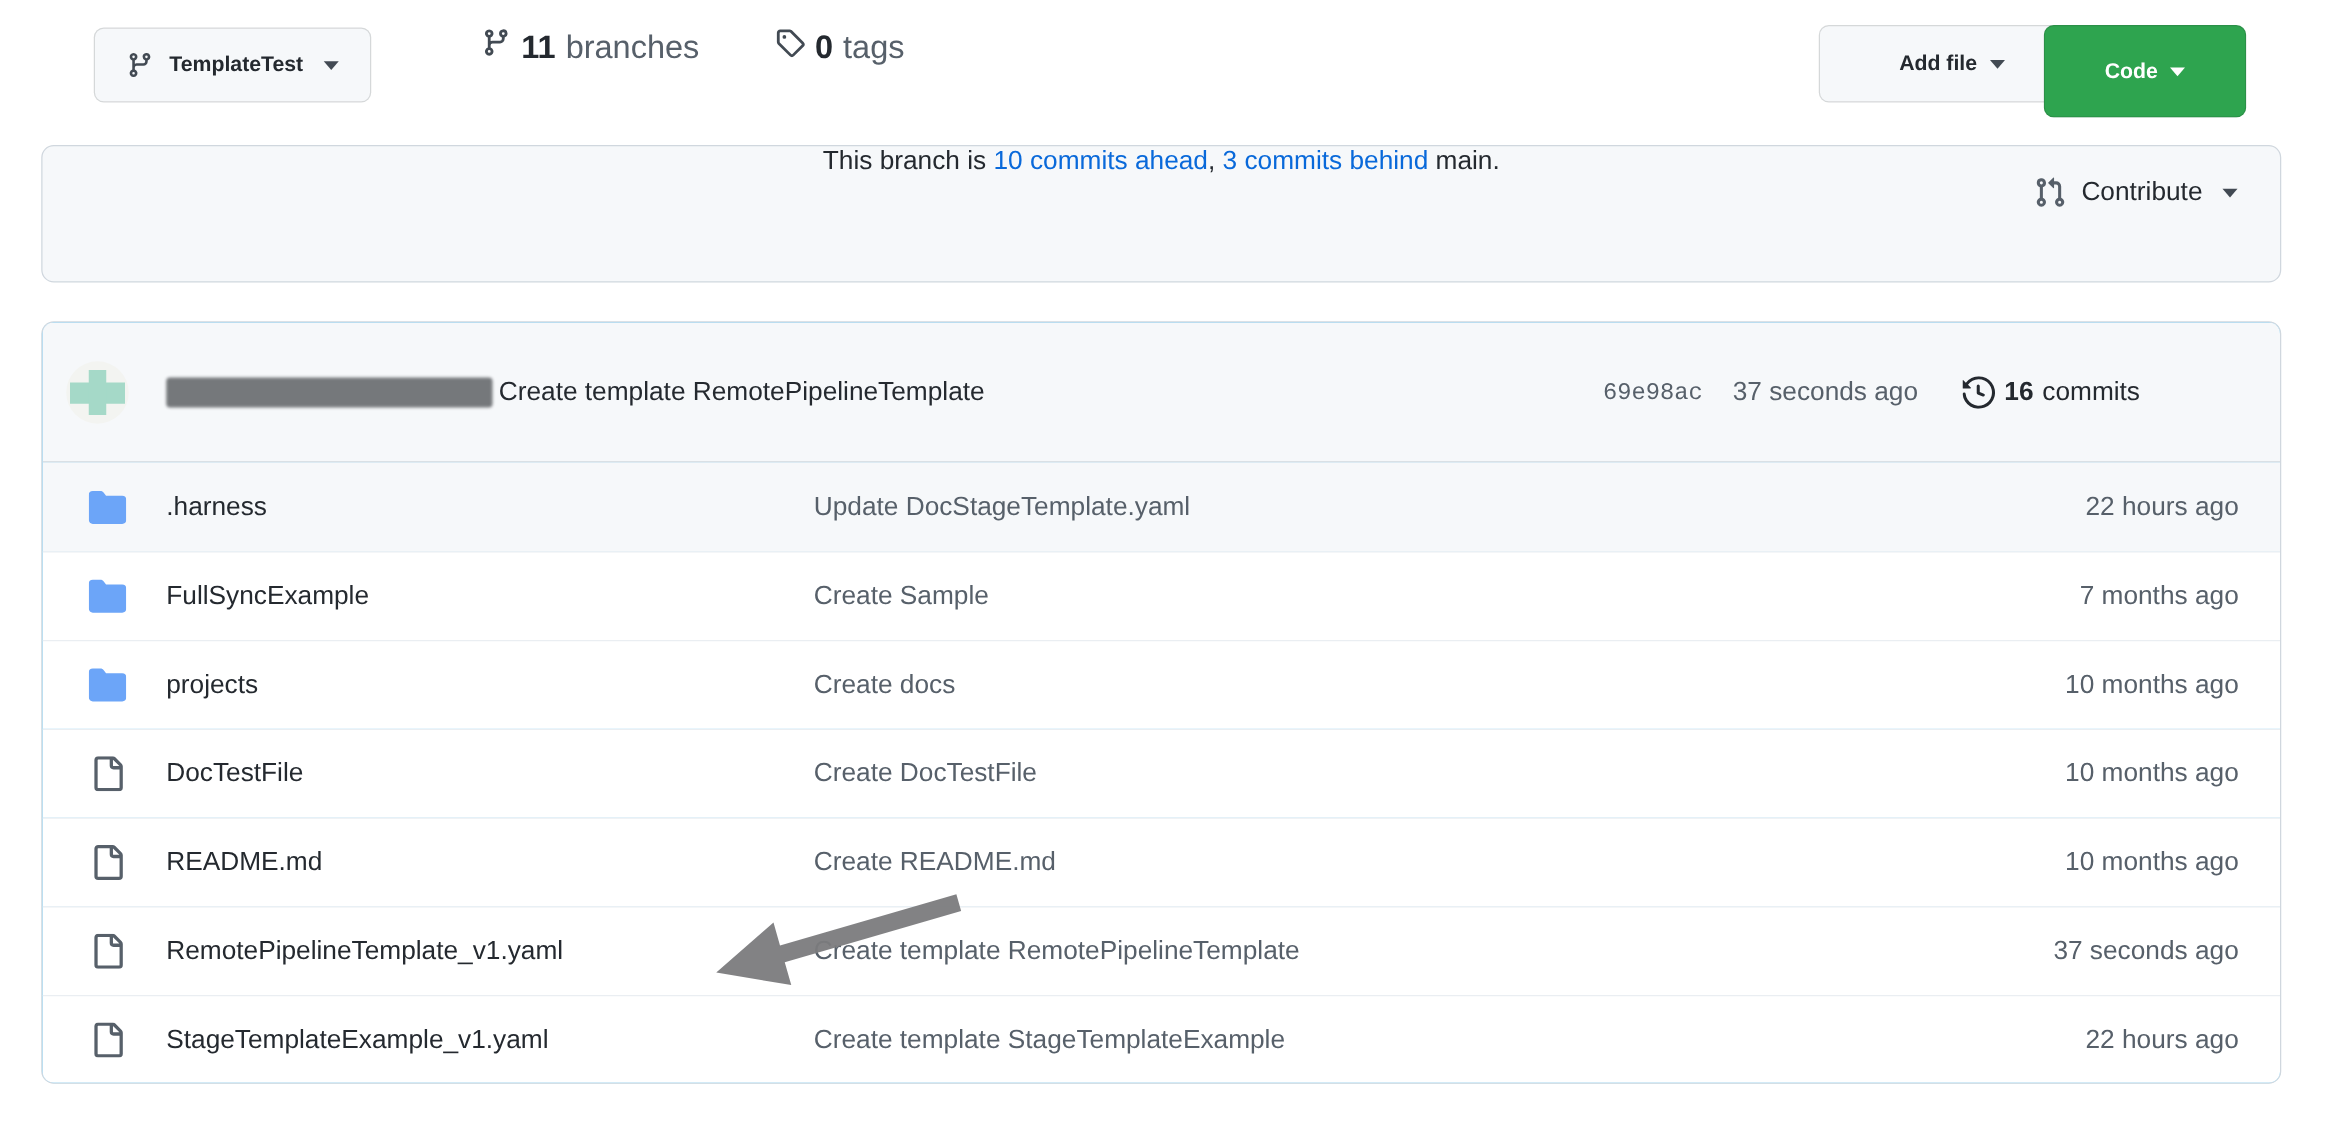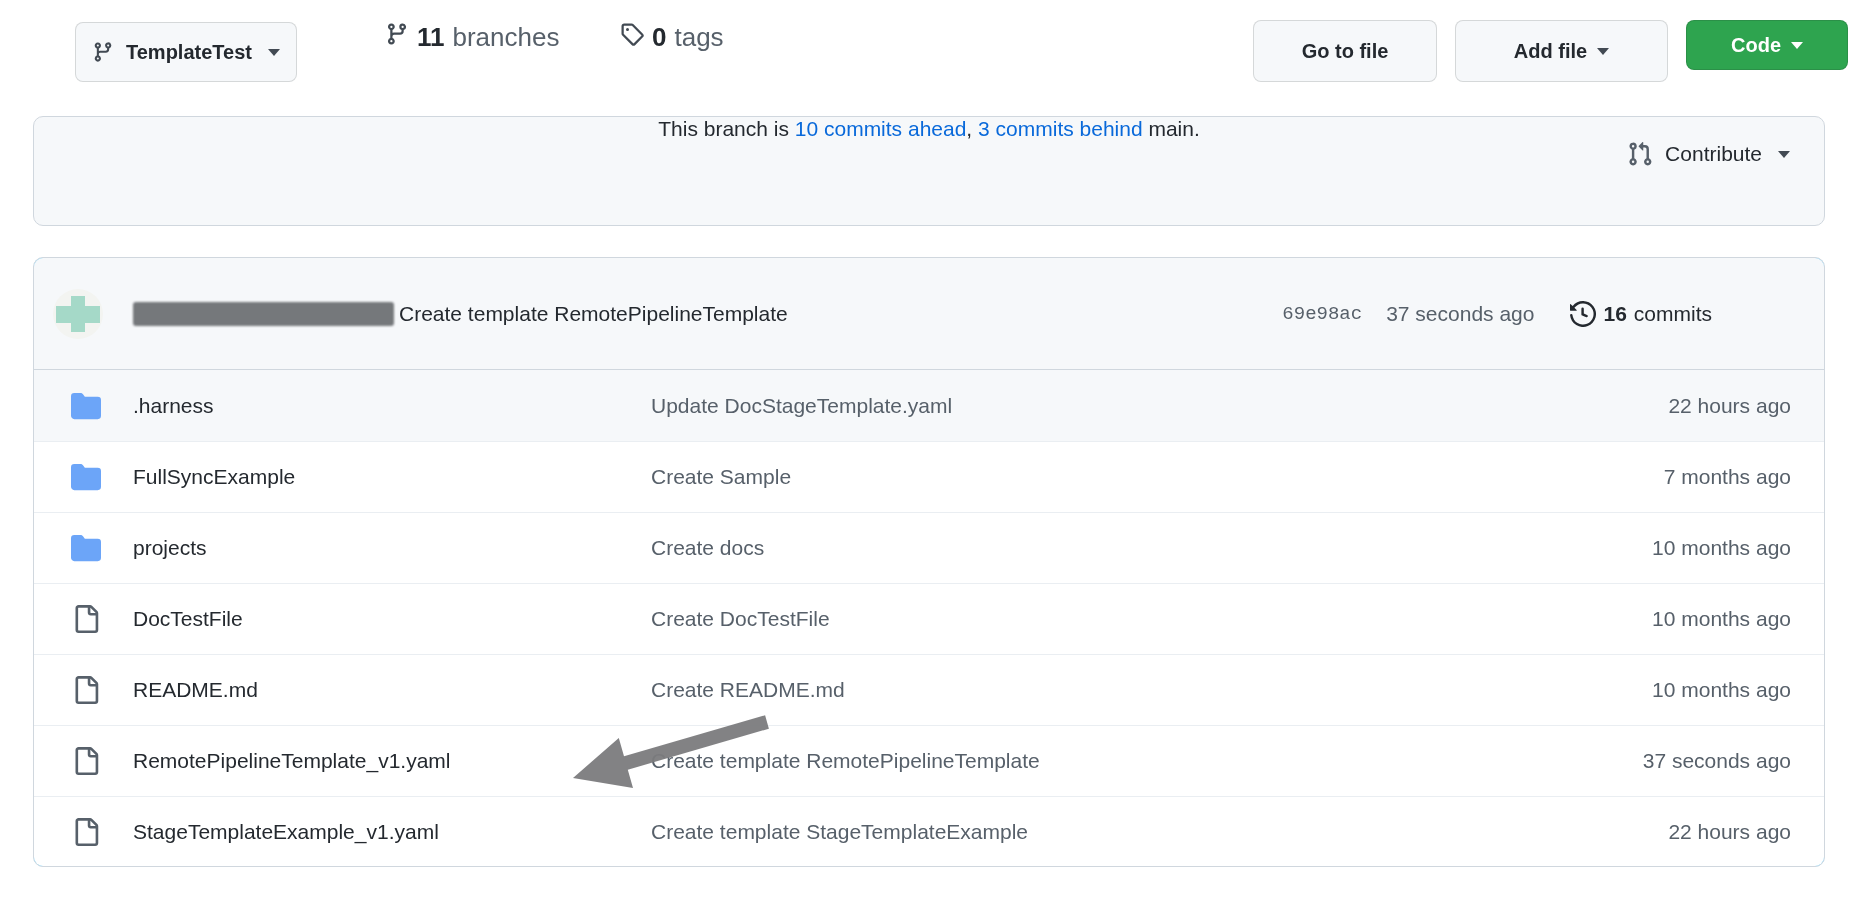--- a/index.html
+++ b/index.html
@@ -7,34 +7,34 @@
     --border:#d0d7de; --row-divider:#eaeef2; --btn-bg:#f6f8fa; --header-bg:#f6f8fa;
     --code-green:#2ea44f; --folder-blue:#6ca5f8; --file-gray:#57606a;
     --arrow-gray:#7b7b7d; --avatar-teal:#a5d9c8; --avatar-bg:#f3f4f1; --redact-gray:#75787b;
   }
   *{margin:0;padding:0;box-sizing:border-box}
   body{background:#fff}
   .page{position:relative;width:1860px;height:908px;background:#fff;overflow:hidden;
         font-family:"Liberation Sans","DejaVu Sans",sans-serif;color:var(--text-primary);}
   .btn{position:absolute;display:flex;align-items:center;justify-content:center;gap:10px;
        background:var(--btn-bg);border:1px solid rgba(27,31,36,0.15);border-radius:8px;
-       font-size:20px;font-weight:600;color:var(--text-primary);cursor:pointer;}
+       font-size:17px;font-weight:600;color:var(--text-primary);cursor:pointer;}
   .caret{width:0;height:0;border-left:6px solid transparent;border-right:6px solid transparent;
          border-top:7px solid currentColor;display:inline-block;}
   
   .branch-btn{left:75px;top:22px;width:222px;height:60px;gap:12px;}
   .branch-btn .caret{margin-left:4px;color:#424a53;}
   .counts{position:absolute;top:22px;height:60px;display:flex;align-items:flex-start;gap:8px;font-size:26px;color:var(--text-secondary);cursor:pointer;}
   .counts b{color:var(--text-primary);font-weight:700;}
   .counts svg{color:#424a53;}
   .branches-group{left:385px;}
   .tags-group{left:620px;}
   .goto-btn{left:1253px;top:20px;width:184px;height:62px;}
   .addfile-btn{left:1455px;top:20px;width:213px;height:62px;}
-  .code-btn{left:1686px;top:20px;width:162px;height:50px;background:var(--code-green);color:#fff;border-color:rgba(27,31,36,0.15);}
+  .code-btn{left:1635px;top:20px;width:162px;height:74px;background:var(--code-green);color:#fff;border-color:rgba(27,31,36,0.15);}
   
   .banner{position:absolute;left:33px;top:116px;width:1792px;height:110px;background:var(--header-bg);
           border:1px solid var(--border);border-radius:10px;display:flex;align-items:center;
           padding:0 34px;font-size:21px;flex-direction:column;}
   .banner a{color:var(--link-blue);text-decoration:none;cursor:pointer;}
   .contribute{margin-left:auto;display:flex;align-items:center;gap:12px;cursor:pointer;font-size:21px;color:var(--text-primary);}
   .contribute svg{color:var(--text-secondary);}
   .contribute .caret{color:#424a53;margin-left:4px;}
   
   .card{position:absolute;left:33px;top:257px;width:1792px;height:610px;border:1px solid var(--border);
@@ -84,23 +84,20 @@
   </span>
 
   <span class="counts tags-group">
     <svg width="24" height="24" viewBox="0 0 16 16" fill="currentColor">
         <path d="M1 7.775V2.75C1 1.784 1.784 1 2.75 1h5.025c.464 0 .91.184 1.238.513l6.25 6.25a1.75 1.75 0 0 1 0 2.474l-5.026 5.026a1.75 1.75 0 0 1-2.474 0l-6.25-6.25A1.752 1.752 0 0 1 1 7.775Zm1.5 0c0 .066.026.13.073.177l6.25 6.25a.25.25 0 0 0 .354 0l5.025-5.025a.25.25 0 0 0 0-.354l-6.25-6.25a.25.25 0 0 0-.177-.073H2.75a.25.25 0 0 0-.25.25ZM6 5a1 1 0 1 1-2 0 1 1 0 0 1 2 0Z"></path>
       </svg>
     <b>0</b>
     <span>tags</span>
   </span>
 
-  <button class="btn goto-btn">
-    <span>Go to file</span>
-  </button>
   <button class="btn addfile-btn">
     <span>Add file</span>
     <span class="caret" style="color:#424a53"></span>
   </button>
   <button class="btn code-btn">
     <span>Code</span>
     <span class="caret"></span>
   </button>
 
   <div class="banner">

